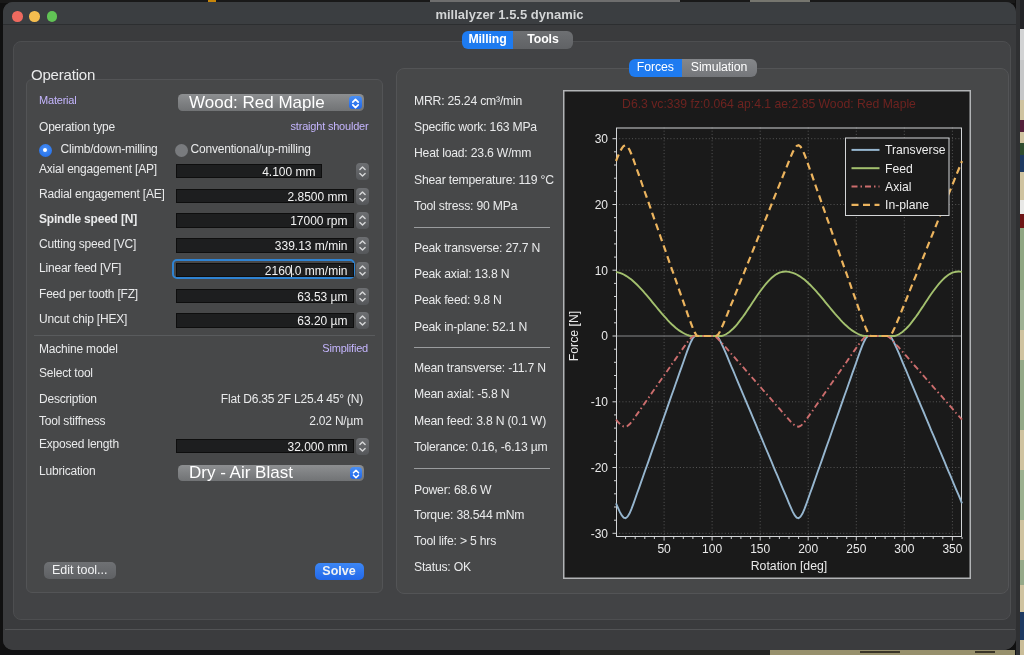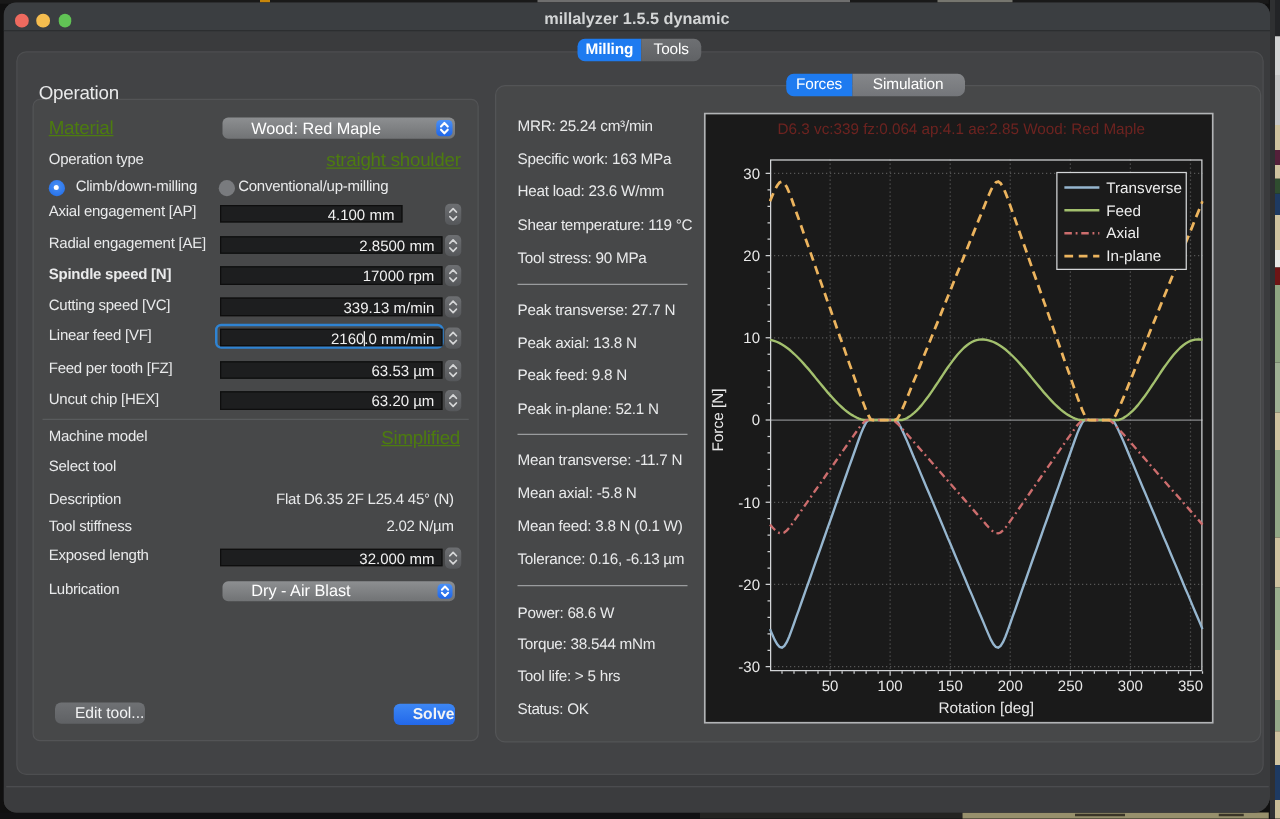--- a/index.html
+++ b/index.html
@@ -1,23 +1,23 @@
 <!DOCTYPE html>
 <html><head><meta charset="utf-8"><style>
 * { margin:0; padding:0; box-sizing:border-box; }
 html,body { width:1024px; height:655px; overflow:hidden; background:#101010; font-family:"Liberation Sans", sans-serif; }
 #stage { position:relative; width:1024px; height:655px; }
 .lb { position:absolute; color:#e9eaeb; white-space:nowrap; letter-spacing:-0.2px; }
-.lk { position:absolute; color:#4d7c0f; font-size:15px; letter-spacing:-0.2px; text-decoration:underline; white-space:nowrap; }
+.lk { position:absolute; color:#c4b5fd; font-size:11px; letter-spacing:-0.2px; white-space:nowrap; }
 .rv { position:absolute; right:661px; color:#e9eaeb; font-size:12px; letter-spacing:-0.2px; white-space:nowrap; }
 .inp { position:absolute; background:#1d1e1f; border:1px solid #0e0e0e; color:#f2f2f2; font-size:12px; text-align:right; padding-right:5px; white-space:nowrap; }
 .step { position:absolute; width:13px; border-radius:4px; background:linear-gradient(#6d6f72,#55575a); }
-.sel { position:absolute; border-radius:4.5px; background:linear-gradient(#8d8f91,#717375); color:#fff; font-size:13px; padding-left:23px; white-space:nowrap; }
+.sel { position:absolute; border-radius:4.5px; background:linear-gradient(#8d8f91,#717375); color:#fff; font-size:17px; padding-left:11px; white-space:nowrap; }
 .cap { position:absolute; border-radius:3.5px; background:linear-gradient(#4a90f5,#1f66e9); }
-.btn { position:absolute; border-radius:5px; color:#f2f3f4; font-size:12.5px; text-align:right; white-space:nowrap; }
+.btn { position:absolute; border-radius:5px; color:#f2f3f4; font-size:12.5px; text-align:center; white-space:nowrap; }
 .seg { position:absolute; height:17.5px; line-height:17.5px; color:#fff; font-size:12.3px; letter-spacing:-0.1px; font-weight:bold; text-align:center; }
 </style></head><body>
 <div id="stage">
 
 <div style="position:absolute;left:1019.5px;top:0px;width:4.5px;height:29px;background:#232427"></div>
     <div style="position:absolute;left:1019.5px;top:29px;width:4.5px;height:31px;background:#d2d3d4"></div>
     <div style="position:absolute;left:1019.5px;top:60px;width:4.5px;height:40px;background:#c6c7c8"></div>
     <div style="position:absolute;left:1019.5px;top:100px;width:4.5px;height:20px;background:#cfc3a0"></div>
     <div style="position:absolute;left:1019.5px;top:120px;width:4.5px;height:12px;background:#54203a"></div>
     <div style="position:absolute;left:1019.5px;top:132px;width:4.5px;height:11px;background:#cfc3a0"></div>
@@ -58,23 +58,23 @@
   <div style="position:absolute;left:10px;top:38.5px;width:997.5px;height:579px;background:#424345;border:1px solid #4d4e50;border-radius:8px"></div>
   <div style="position:absolute;left:2px;top:626.5px;width:1010px;height:1px;background:#525355"></div>
   <div style="position:absolute;left:0px;top:627.5px;width:1013px;height:21px;background:#3b3c3e"></div>
 
   <div style="position:absolute;left:23px;top:77px;width:357px;height:514px;background:#474849;border:1px solid #535456;border-radius:6px"></div>
   <div style="position:absolute;left:393px;top:66px;width:613px;height:526px;background:#474849;border:1px solid #535456;border-radius:8px"></div>
 </div>
 <div class="lb" style="left:31px;top:66px;font-size:15px">Operation</div>
 
 <div class="seg" style="left:462px;top:31px;width:51px;background:#1e7bf0;border-radius:6px 0 0 6px">Milling</div>
-<div class="seg" style="left:513px;top:31px;width:48px;background:linear-gradient(#6e7073,#606265);border-radius:0 6px 6px 0;font-weight:normal">Tools</div>
+<div class="seg" style="left:513px;top:31px;width:60px;background:linear-gradient(#6e7073,#606265);border-radius:0 6px 6px 0;font-weight:bold">Tools</div>
 <div class="seg" style="left:629px;top:59px;width:52.5px;background:#1e7bf0;border-radius:6px 0 0 6px;font-weight:normal">Forces</div>
-<div class="seg" style="left:681.5px;top:59px;width:90px;background:linear-gradient(#85878a,#74767a);border-radius:0 6px 6px 0;font-weight:normal">Simulation</div>
+<div class="seg" style="left:681.5px;top:59px;width:75px;background:linear-gradient(#85878a,#74767a);border-radius:0 6px 6px 0;font-weight:normal">Simulation</div>
 <div class="lk" style="left:39px;top:93.5px">Material</div>
     <div class="sel" style="left:178px;top:94px;width:186px;height:17px;line-height:17px">Wood: Red Maple<div class="cap" style="width:13px;height:13px;top:2px;right:2px"><svg width="13" height="13" viewBox="0 0 13 13">
           <path d="M3.8 5.2 L6.5 2.4 L9.2 5.2" fill="none" stroke="#fff" stroke-width="1.7" stroke-linecap="round" stroke-linejoin="round"></path>
           <path d="M3.8 7.8 L6.5 10.6 L9.2 7.8" fill="none" stroke="#fff" stroke-width="1.7" stroke-linecap="round" stroke-linejoin="round"></path>
         </svg></div></div>
     <div class="lb" style="left:39px;top:119.5px;font-weight:normal;font-size:12px">Operation type</div>
     <div class="lk" style="right:655.5px;top:119.5px">straight shoulder</div>
     <div style="position:absolute;left:38.5;top:143.5px;left:38.5px;width:13.5px;height:13.5px;border-radius:50%;background:radial-gradient(circle at 50% 38%, #4a90f5, #1d6ae8)"></div>
     <div style="position:absolute;left:43.2px;top:148.2px;width:4.2px;height:4.2px;border-radius:50%;background:#fff"></div>
     <div class="lb" style="left:60.5px;top:141.5px;font-weight:normal;font-size:12px">Climb/down-milling</div>

